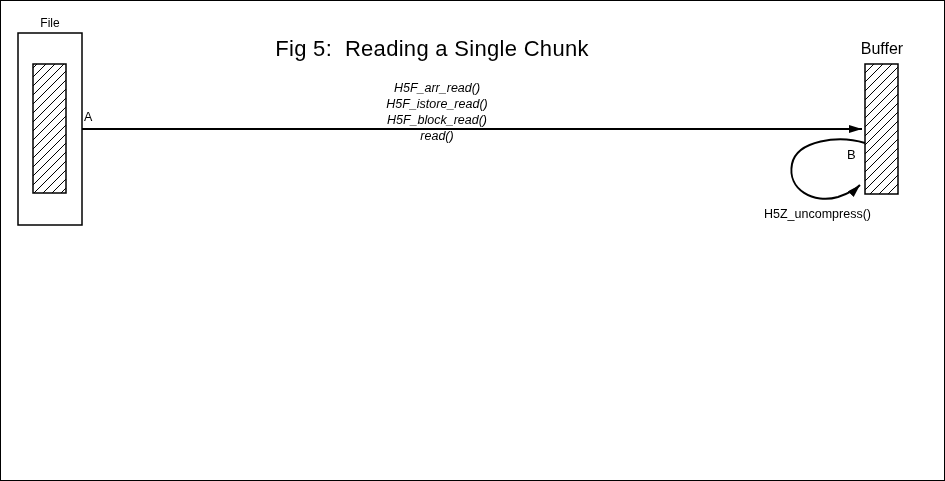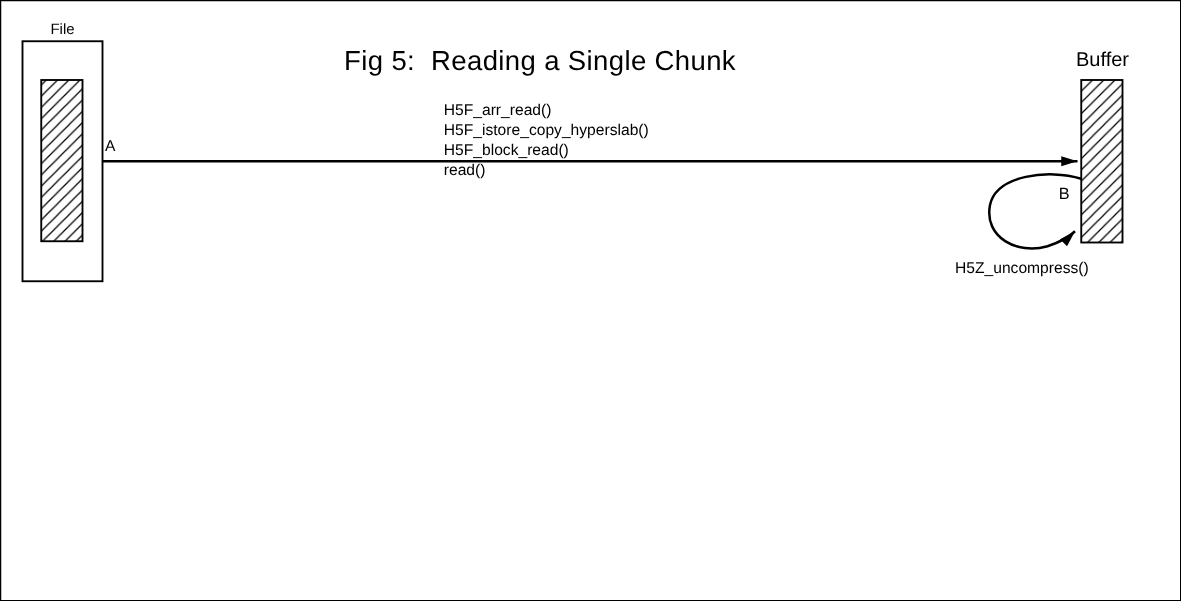--- a/index.html
+++ b/index.html
@@ -24,22 +24,24 @@
     letter-spacing: 0.3px;
     margin-top: 27px;
   }
   .file-label   { left: 49px;  top: 15px; transform: translateX(-50%); font-size: 12px; }
   .buffer-label { left: 881px; top: 39px; transform: translateX(-50%); font-size: 16px; }
   .point-a { left: 83px;  top: 109px; font-size: 12.5px; }
   .point-b { left: 846px; top: 146px; font-size: 13px; }
   .call-stack {
     left: 436px; top: 79px;
     transform: translateX(-50%);
+    text-align: center;
     font-size: 12.5px;
     line-height: 16px;
+    font-style: italic;
   }
   .uncompress-label { left: 763px; top: 206px; font-size: 12.5px; }
   .note-label { left: 8px; top: 454px; font-size: 12.5px; }
 </style>
 </head>
 <body>
 
 <div class="canvas">
 
   <svg class="diagram-svg" width="945" height="481" viewBox="0 0 945 481" aria-hidden="true">
@@ -64,17 +66,17 @@
   </svg>
 
   <div class="label figure-title">Fig 5:  Reading a Single Chunk</div>
 
   <div class="label file-label">File</div>
   <div class="label buffer-label">Buffer</div>
 
   <div class="label point-a">A</div>
   <div class="label point-b">B</div>
 
-  <div class="label call-stack"><div>H5F_arr_read()</div><div>H5F_istore_copy_hyperslab()</div><div>H5F_block_read()</div><div>read()</div></div>
+  <div class="label call-stack"><div>H5F_arr_read()</div><div>H5F_istore_read()</div><div>H5F_block_read()</div><div>read()</div></div>
 
   <div class="label uncompress-label">H5Z_uncompress()</div>
 
 </div>
 
 </body></html>

